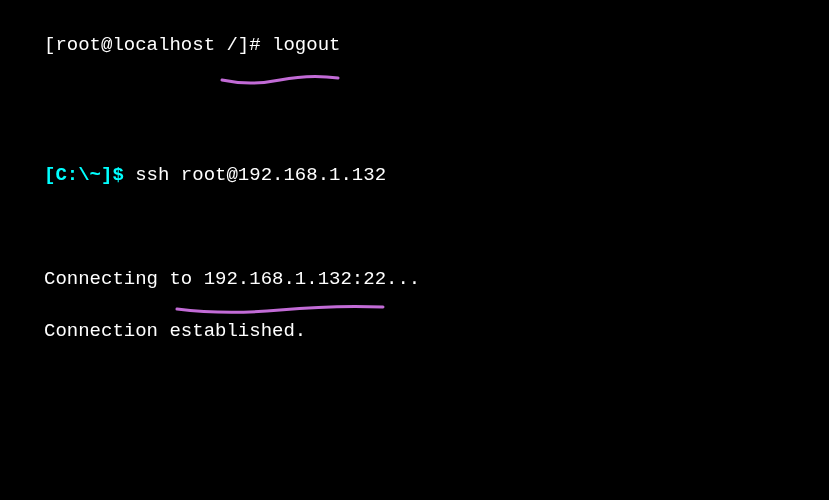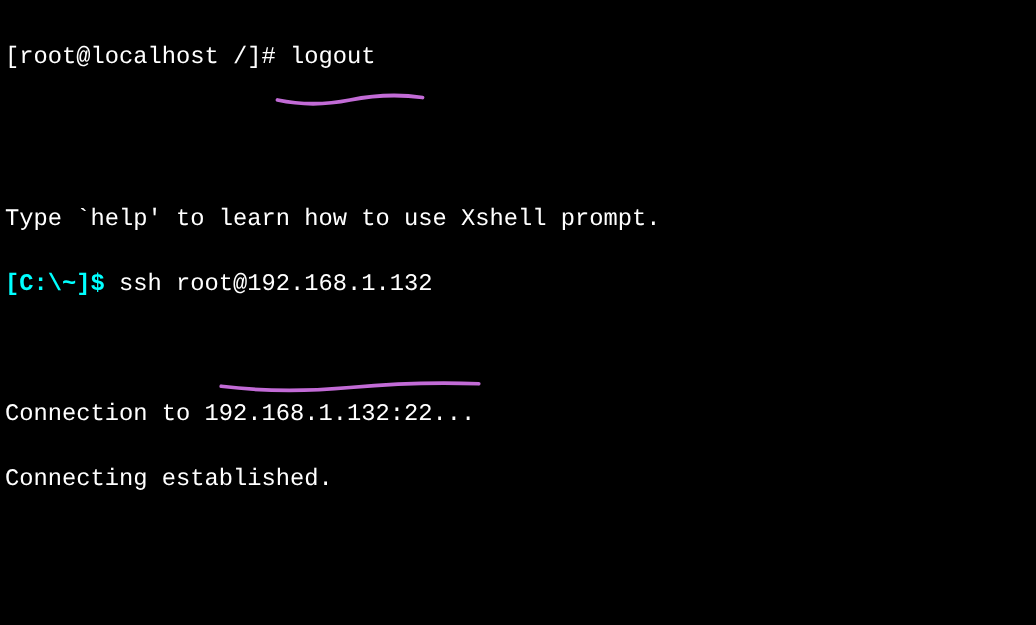--- a/index.html
+++ b/index.html
@@ -12,47 +12,46 @@
     font-family: "Courier New", Consolas, monospace;
     font-size: 19px;
     line-height: 26px;
     color: #fff;
   }
   .terminal {
     padding: 6px 4px;
     position: relative;
     white-space: pre;
   }
-  .line { white-space: pre; }
+  .line { white-space: pre; margin-left: 40px; }
   .cyan { color: #00ffff; font-weight: bold; }
   
   .annot {
     position: absolute;
     height: 14px;
     pointer-events: none;
   }
   .annot svg { width: 100%; height: 100%; display: block; }
   .a1 { left: 220px; top: 22px; width: 120px; }   
   .a2 { left: 175px; top: 252px; width: 210px; }  
   .a3 { left: 55px;  top: 486px; width: 75px; }
 </style>
 </head>
 <body>
 
 <div class="terminal">
 <div class="line"><span>[root@localhost /]# </span><span>logout</span></div>
 <div class="line"></div>
 <div class="line"></div>
 <div class="line"></div>
-<div class="line">Type `help' to learn how to use Xshell prompt.</div>
 <div class="line"><span class="cyan">[C:\~]$ </span><span>ssh root@192.168.1.132</span></div>
 <div class="line"></div>
 <div class="line"></div>
-<div class="line">Connection to 192.168.1.132:22...</div>
-<div class="line">Connecting established.</div>
+<div class="line">Connecting to 192.168.1.132:22...</div>
+<div class="line">Connection established.</div>
 
 <div class="line"></div>
 
 
 
 
 
 
 
   

